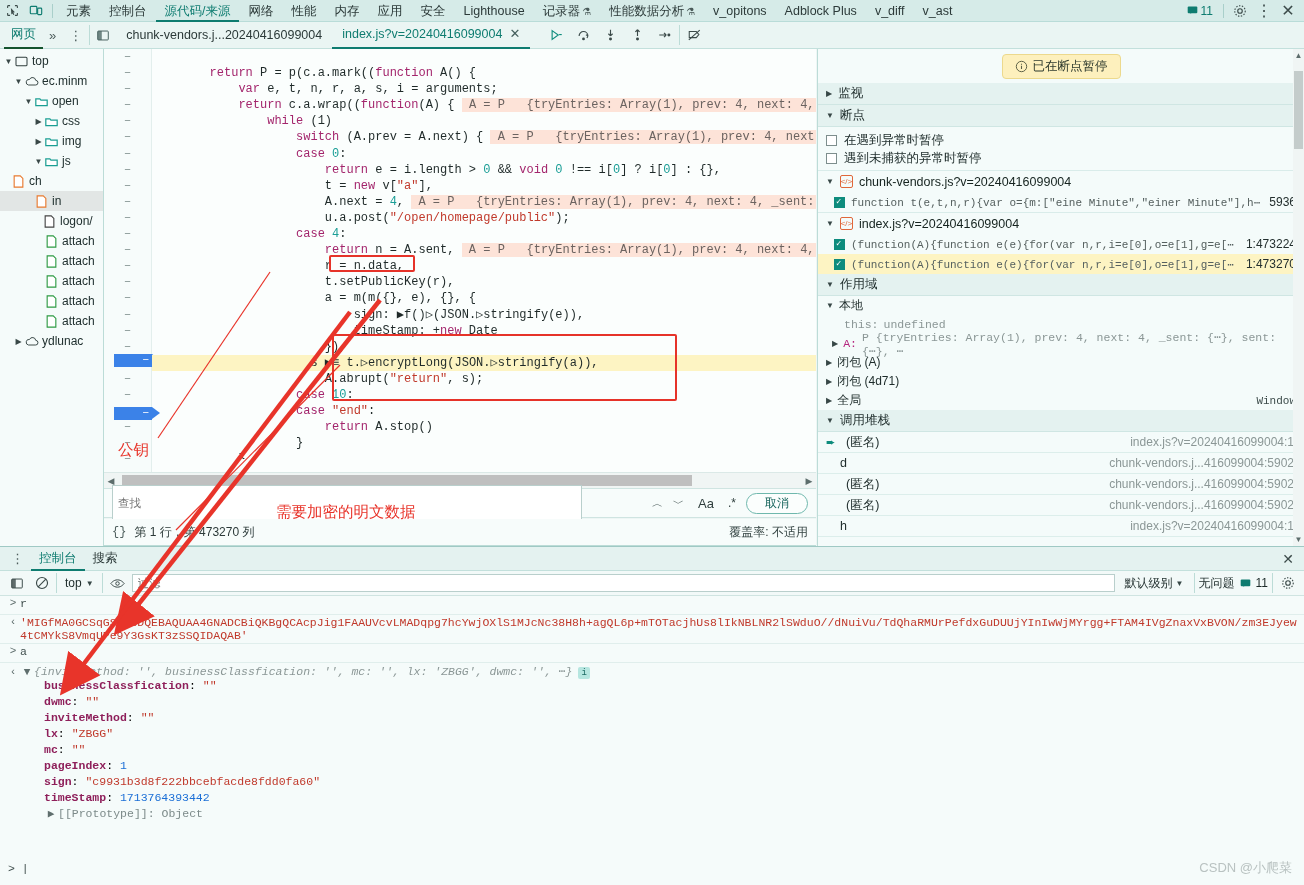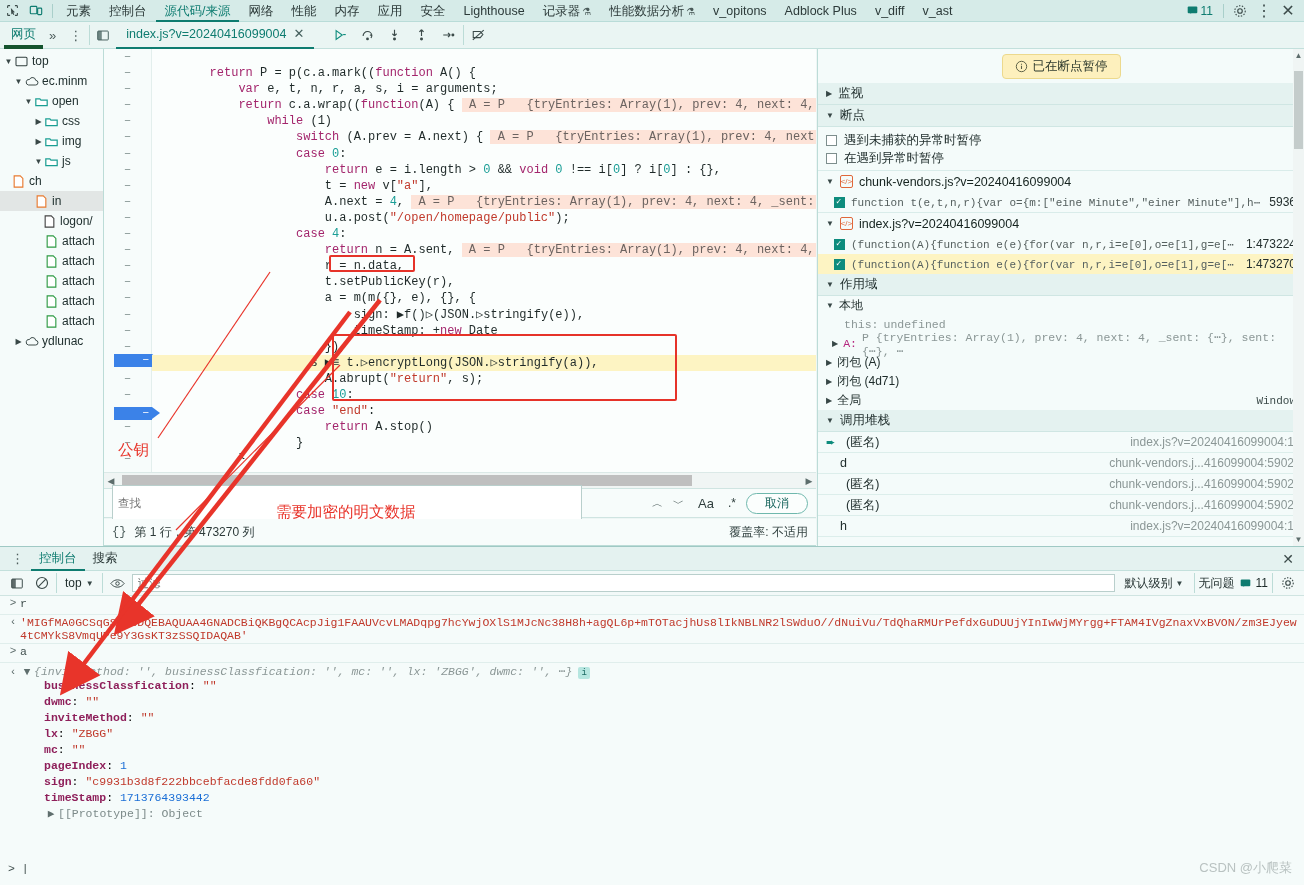--- a/index.html
+++ b/index.html
@@ -31,21 +31,21 @@
   .msg-badge { display: flex; align-items: center; gap: 3px; color: #0e7c70; font-size: 12px; margin-right: 6px; }
 
   
   .sub-toolbar {
     position: absolute; left: 0; top: 22px; width: 1304px; height: 27px;
     background: #eaf5f3; display: flex; align-items: center;
     border-bottom: 1px solid #c3e0dc;
   }
   .sub-left { display: flex; align-items: center; height: 27px; padding-left: 4px; }
   .sub-tab { font-size: 12.5px; color: #2c3a39; padding: 0 7px; height: 27px; line-height: 25px; }
-  .sub-tab.sel { color: #0e7c70; border-bottom: 4px solid #14532d; }
+  .sub-tab.sel { color: #0e7c70; border-bottom: 2px solid #14532d; }
   .chev { color: #4c5c5b; font-size: 13px; padding: 0 6px; }
   .kebab { color: #4c5c5b; font-size: 13px; padding: 0 7px; letter-spacing: 0; }
   .vdiv { width: 1px; height: 20px; background: #bcdcd7; }
 
   .file-tabs { display: flex; align-items: center; height: 27px; }
   .panel-toggle { width: 26px; display: flex; align-items: center; justify-content: center; }
   .ftab {
     height: 27px; line-height: 26px; padding: 0 10px; font-size: 12.5px; color: #2c3a39;
     display: flex; align-items: center; gap: 7px; white-space: nowrap;
   }
@@ -280,20 +280,23 @@
       <div class="kebab">⋮</div>
     </div>
     <div class="vdiv"></div>
     <div class="file-tabs">
       <div class="panel-toggle">
         <svg width="14" height="13" viewBox="0 0 16 16">
             <rect x="1.5" y="2.5" width="13" height="11" rx="1" stroke="#46605e" stroke-width="1.2" fill="none"></rect>
             <rect x="1.5" y="2.5" width="5" height="11" fill="#46605e" opacity="0.75"></rect>
           </svg>
       </div>
+      <div class="ftab">
+        <span>chunk-vendors.j...20240416099004</span>
+      </div>
       <div class="ftab sel">
         <span>index.js?v=20240416099004</span>
         <span class="x">✕</span>
       </div>
     </div>
     <div class="dbg-controls">
       <div class="dbg-btn acc">
         <svg width="15" height="14" viewBox="0 0 16 16">
             <path d="M3 3l7 5-7 5z" fill="none" stroke="#0e8c7d" stroke-width="1.3"></path>
             <path d="M11 7.5h3" stroke="#0e8c7d" stroke-width="1.3"></path>
@@ -555,25 +558,25 @@
     </div>
 
     <div class="sect-hd">
       <span class="tri">▼</span>
       <span>断点</span>
     </div>
 
     <div style="padding:4px 0 3px;">
       <div class="cbrow">
         <span class="cbox"></span>
-        <span>遇到未捕获的异常时暂停</span>
+        <span>在遇到异常时暂停</span>
       </div>
       <div class="cbrow">
         <span class="cbox"></span>
-        <span>在遇到异常时暂停</span>
+        <span>遇到未捕获的异常时暂停</span>
       </div>
     </div>
 
     <div id="bplist">
         <div class="bp-file">
           <span class="tri">▼</span>
           <span class="srcico">&lt;/&gt;</span>
           <span>chunk-vendors.js?v=20240416099004</span>
         </div>
         <div class="bp-row">

